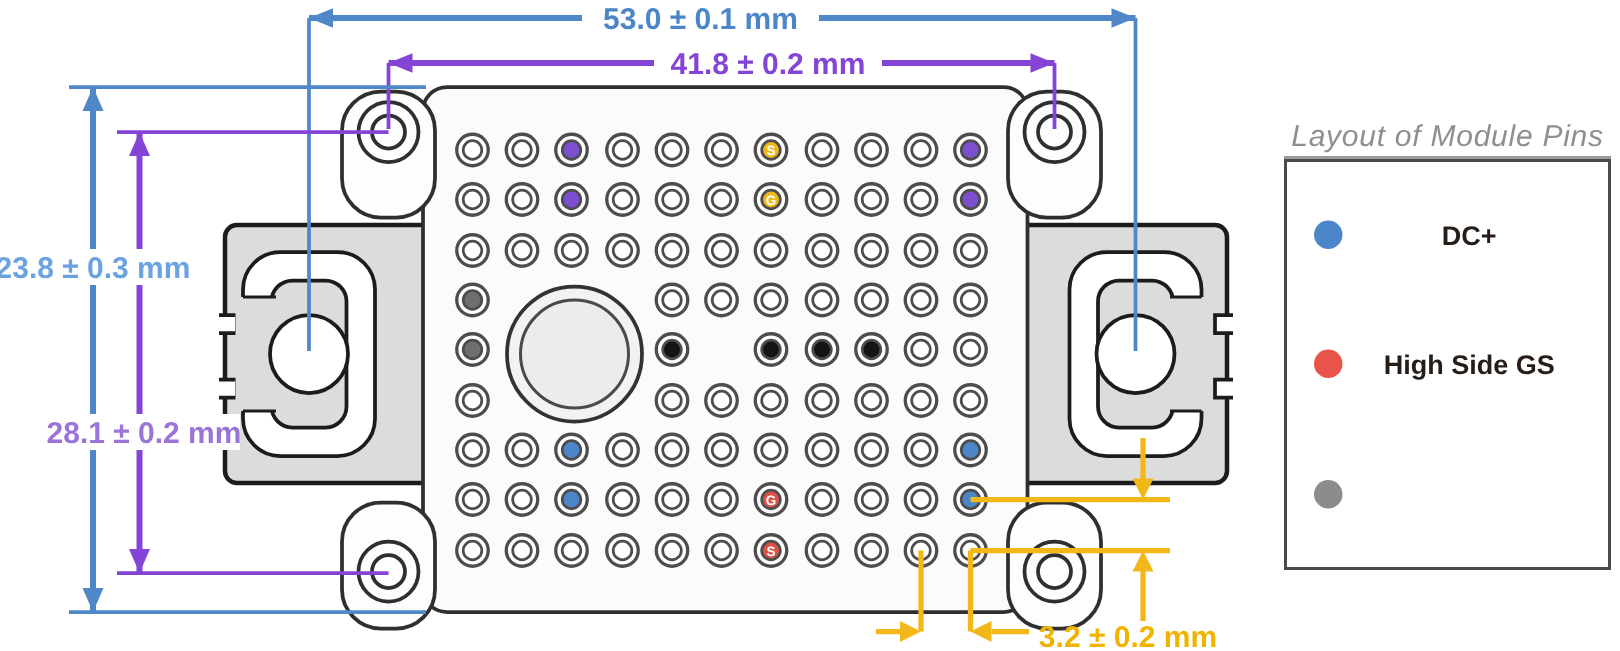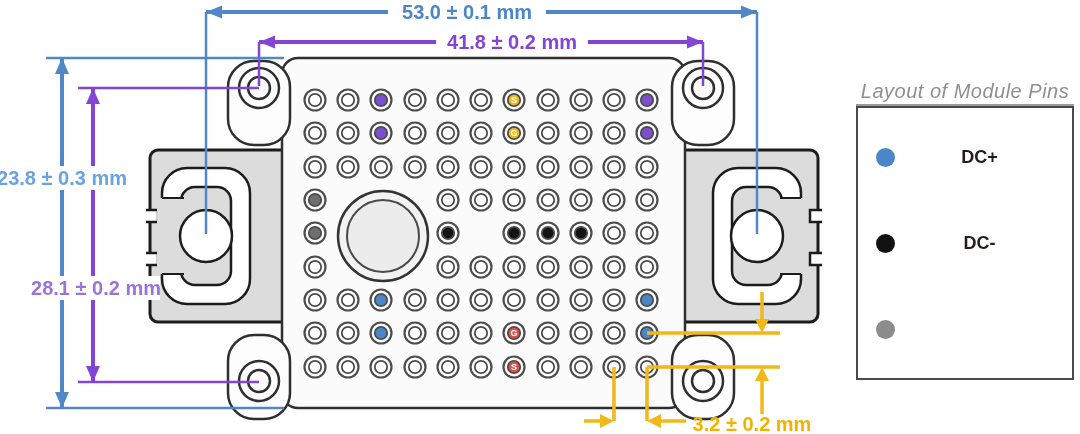--- a/index.html
+++ b/index.html
@@ -6,21 +6,21 @@
   #stage{position:relative;width:1080px;height:434px;background:#fff;overflow:hidden;
          font-family:"Liberation Sans",sans-serif;}
   #diagram-svg{position:absolute;left:0;top:0;}
   .dim-text{font-family:"Liberation Sans",sans-serif;font-weight:bold;font-size:20px;}
   
   #legend{position:absolute;left:856px;top:80px;width:218px;}
   #legend-title{font-style:italic;font-size:20px;color:#8f8f8f;text-align:center;
                 border-bottom:2px solid #9a9a9a;padding-bottom:1px;letter-spacing:0.5px;}
   #legend-box{border:2px solid #4a4a4a;background:#fff;height:258px;
               display:flex;flex-direction:column;justify-content:space-around;padding:6px 0;}
-  .legend-item{display:flex;align-items:center;}
+  .legend-item{display:flex;align-items:flex-start;}
   .legend-dot{width:19px;height:19px;border-radius:50%;margin-left:18px;flex:0 0 auto;}
   .legend-label{flex:1;text-align:center;font-weight:bold;font-size:18px;color:#261d18;
                 padding-right:8px;}
 </style>
 </head>
 <body>
 
 <div id="stage">
 
 <svg id="diagram-svg" width="1080" height="434" viewBox="0 0 1080 434">
@@ -478,22 +478,22 @@
 </svg>
 
 <div id="legend">
   <div id="legend-title">Layout of Module Pins</div>
   <div id="legend-box">
     <div class="legend-item">
       <span class="legend-dot" style="background-color: rgb(74, 134, 200);"></span>
       <span class="legend-label">DC+</span>
     </div>
     <div class="legend-item">
-      <span class="legend-dot" style="background-color: rgb(18, 18, 18);"></span>
-      <span class="legend-label">DC-</span>
+      <span class="legend-dot" style="background-color: rgb(232, 84, 74);"></span>
+      <span class="legend-label">High Side GS</span>
     </div>
     <div class="legend-item">
       <span class="legend-dot" style="background-color: rgb(140, 140, 140);"></span>
     </div>
   </div>
 </div>
 
 </div>
 
 </body></html>

